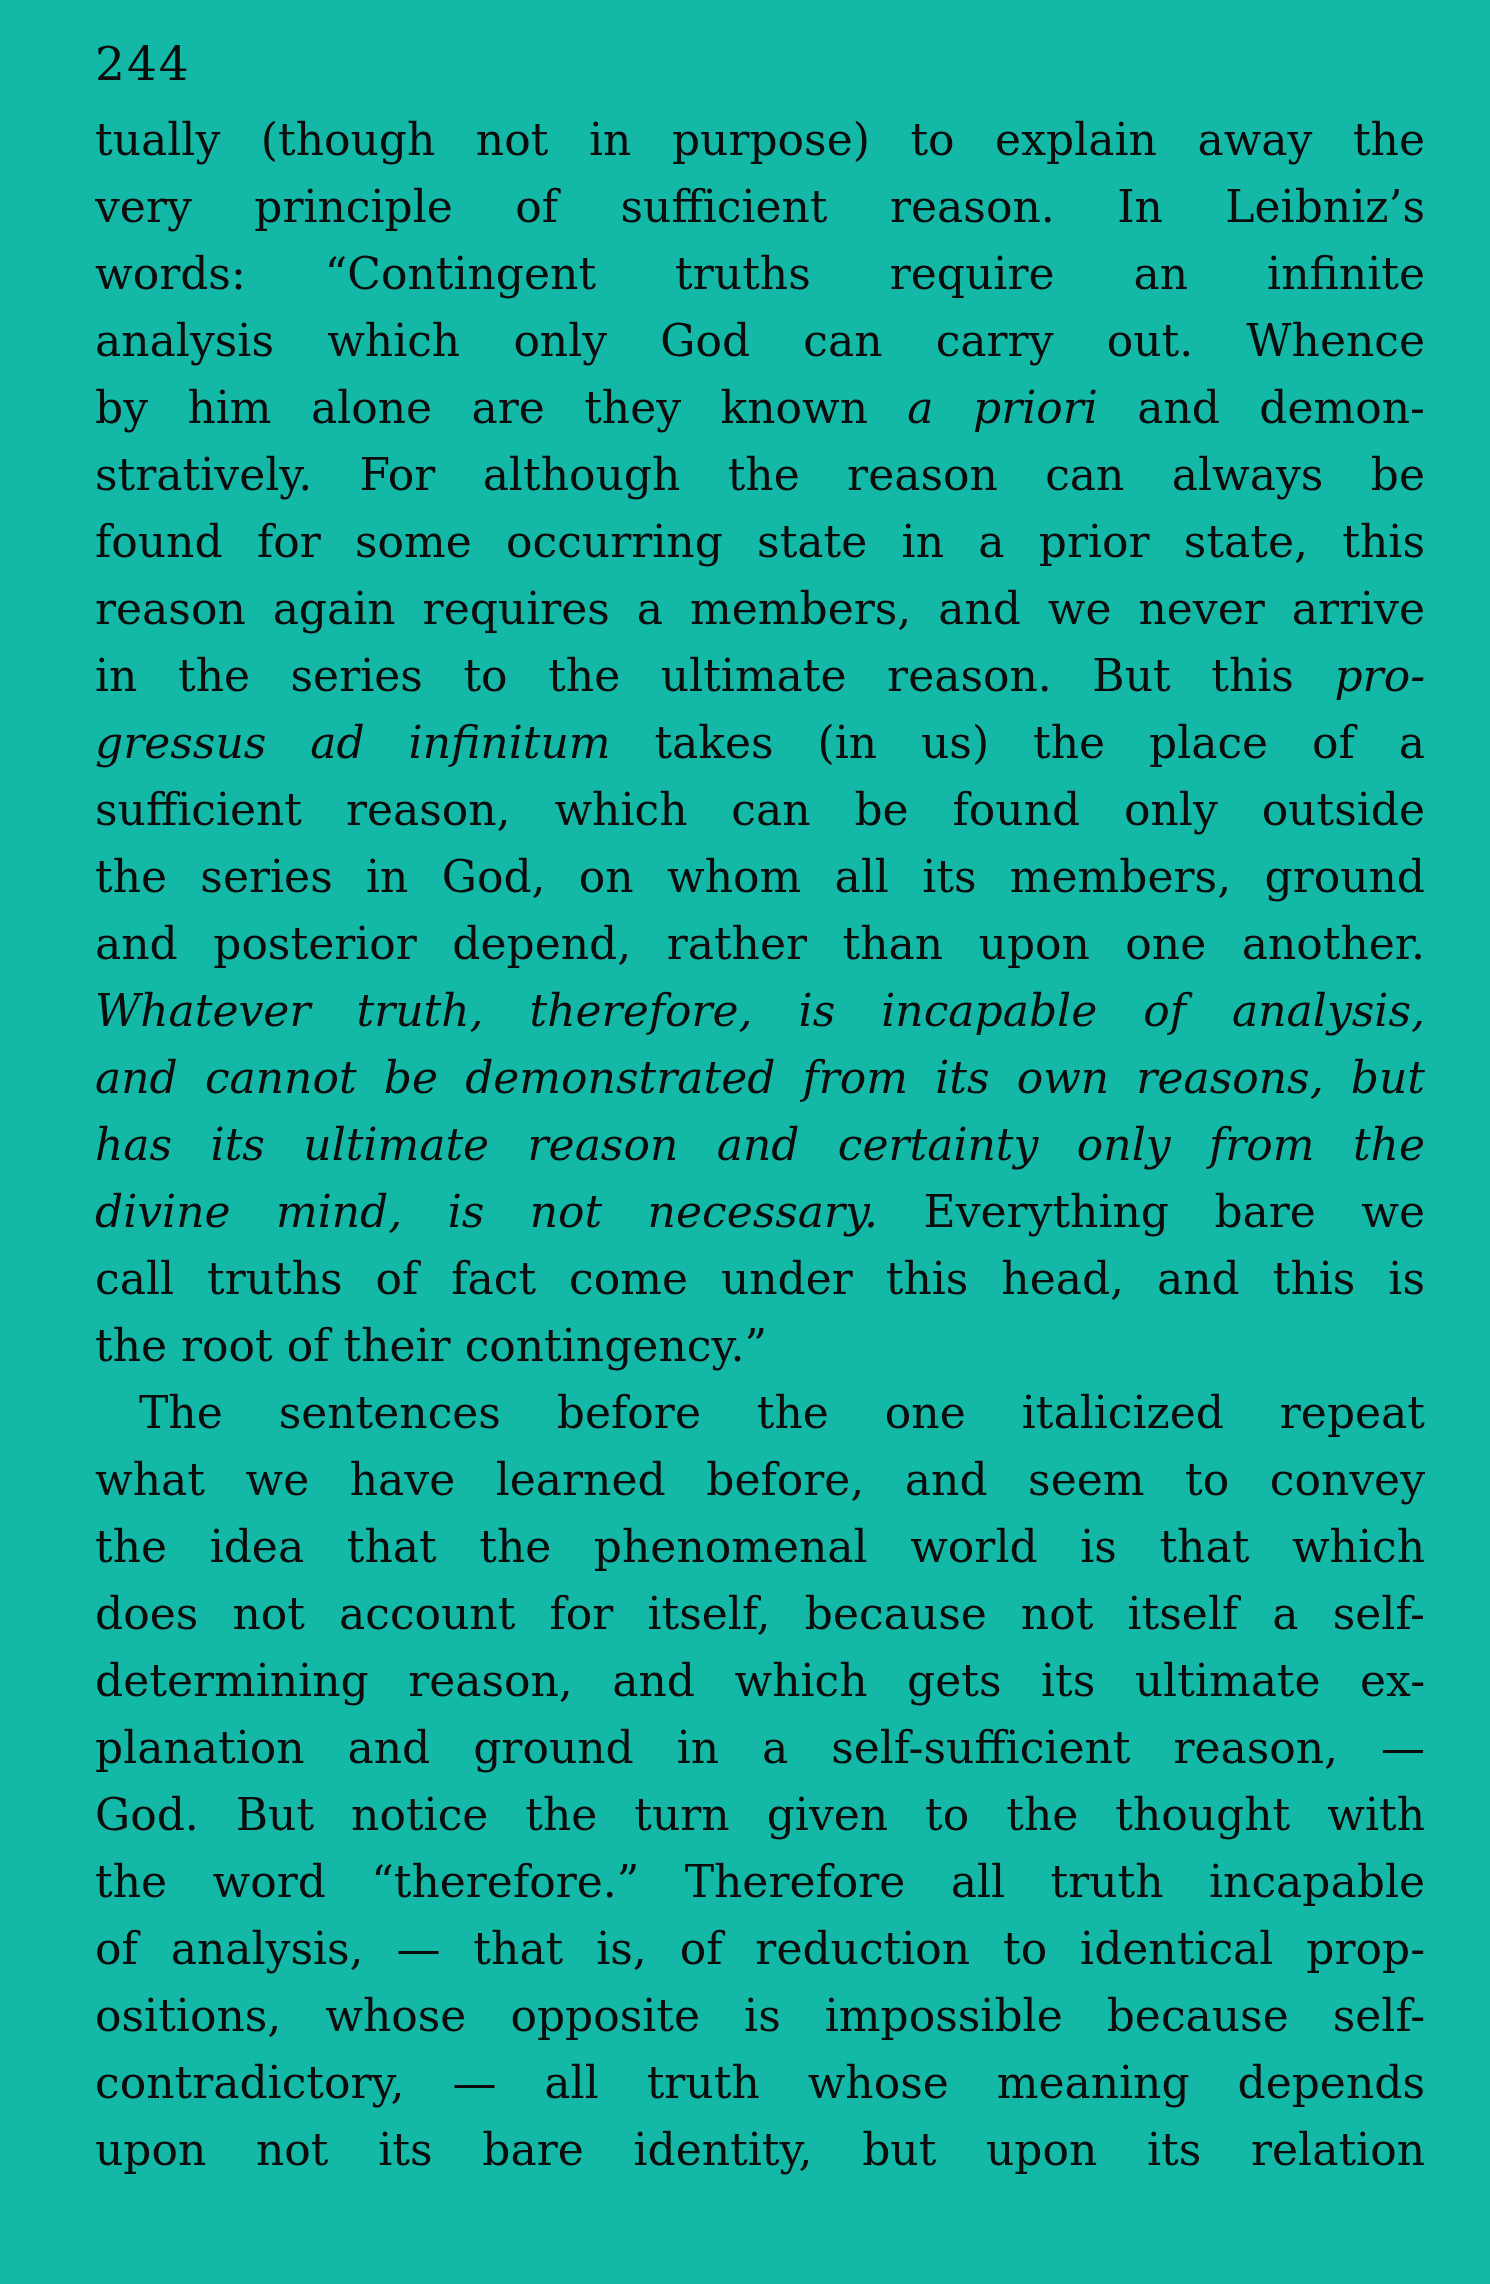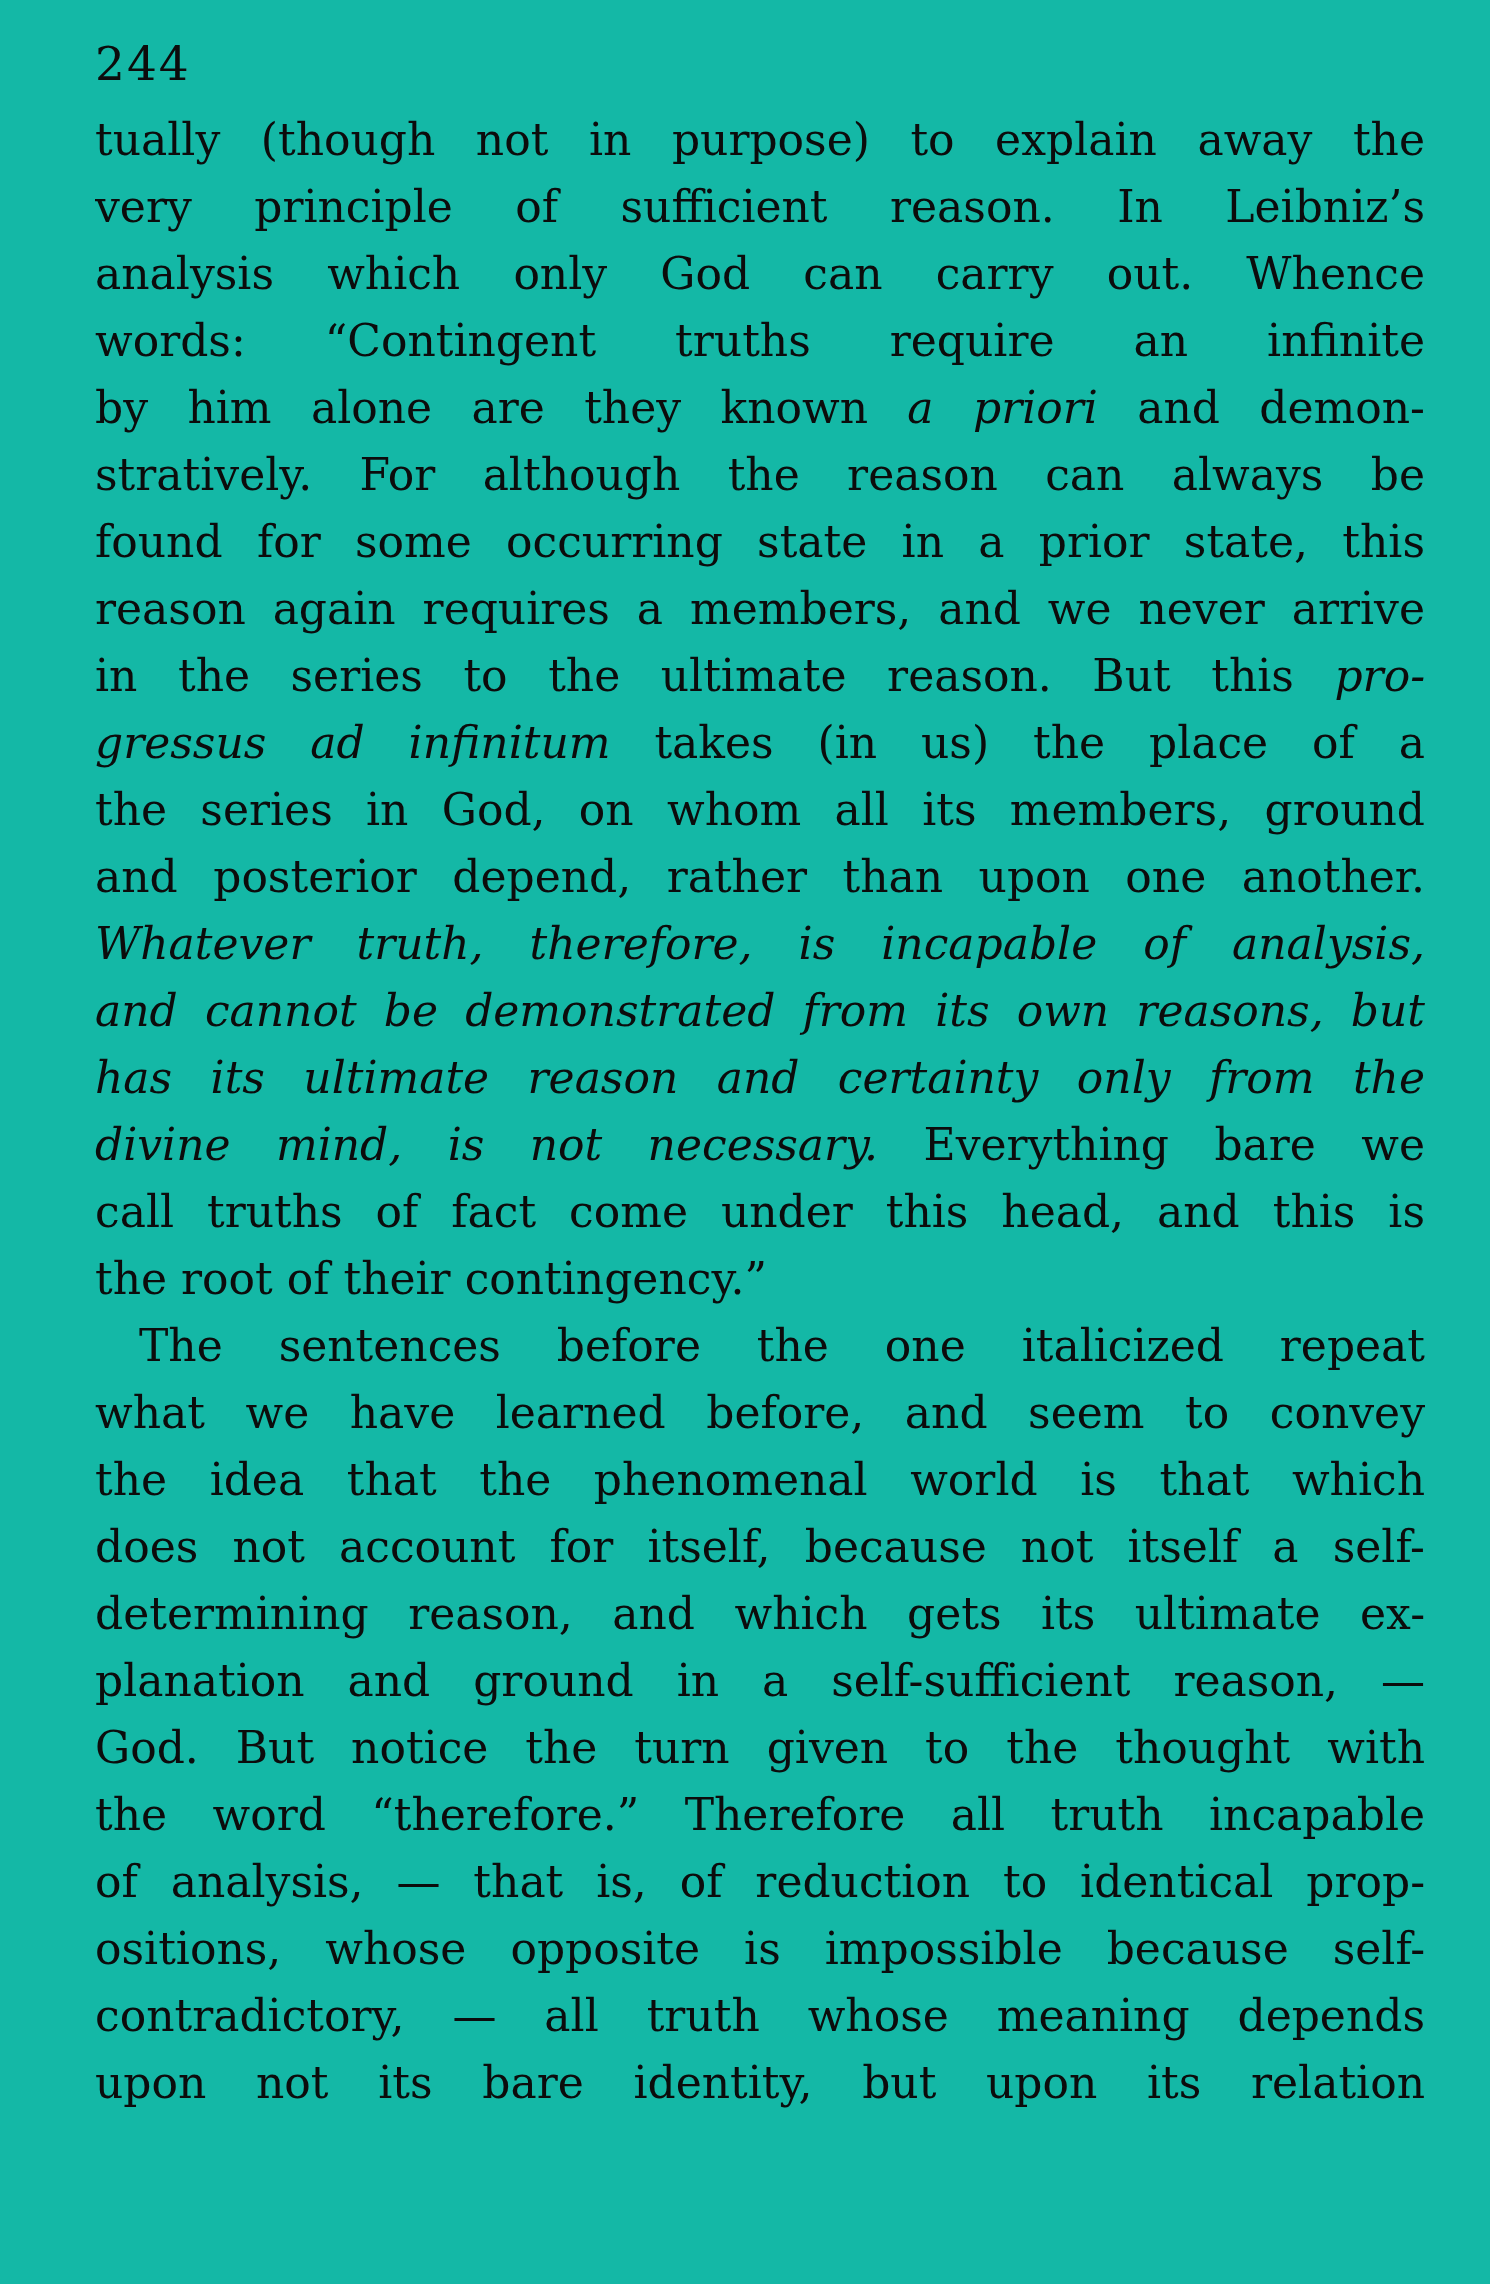--- a/index.html
+++ b/index.html
@@ -66,28 +66,29 @@
 </head>
 <body>
 
 <div class="page">
   <div class="running-head">
     <span class="page-number">244</span>
   </div>
   <div class="body-text">
       <div class="line"><span>tually (though not in purpose) to explain away the</span></div>
       <div class="line"><span>very principle of sufficient reason.  In Leibniz’s</span></div>
+      <div class="line"><span>words:  “Contingent truths require an infinite</span></div>
       <div class="line"><span>analysis which only God can carry out.  Whence</span></div>
-      <div class="line"><span>words:  “Contingent truths require an infinite</span></div>
       <div class="line"><span>by him alone are they known </span><span class="italic">a priori</span><span> and demon-</span></div>
       <div class="line"><span>stratively.  For although the reason can always be</span></div>
       <div class="line"><span>found for some occurring state in a prior state, this</span></div>
       <div class="line"><span>reason again requires a members, and we never arrive</span></div>
       <div class="line"><span>in the series to the ultimate reason.  But this </span><span class="italic">pro-</span></div>
       <div class="line"><span class="italic">gressus ad infinitum</span><span> takes (in us) the place of a</span></div>
+      <div class="line"><span>sufficient reason, which can be found only outside</span></div>
       <div class="line"><span>the series in God, on whom all its members, ground</span></div>
       <div class="line"><span>and posterior depend, rather than upon one another.</span></div>
       <div class="line"><span class="italic">Whatever truth, therefore, is incapable of analysis,</span></div>
       <div class="line"><span class="italic">and cannot be demonstrated from its own reasons, but</span></div>
       <div class="line"><span class="italic">has its ultimate reason and certainty only from the</span></div>
       <div class="line"><span class="italic">divine mind, is not necessary.</span><span>  Everything bare we</span></div>
       <div class="line"><span>call truths of fact come under this head, and this is</span></div>
       <div class="line last"><span>the root of their contingency.”</span></div>
       <div class="line indent"><span>The sentences before the one italicized repeat</span></div>
       <div class="line"><span>what we have learned before, and seem to convey</span></div>

